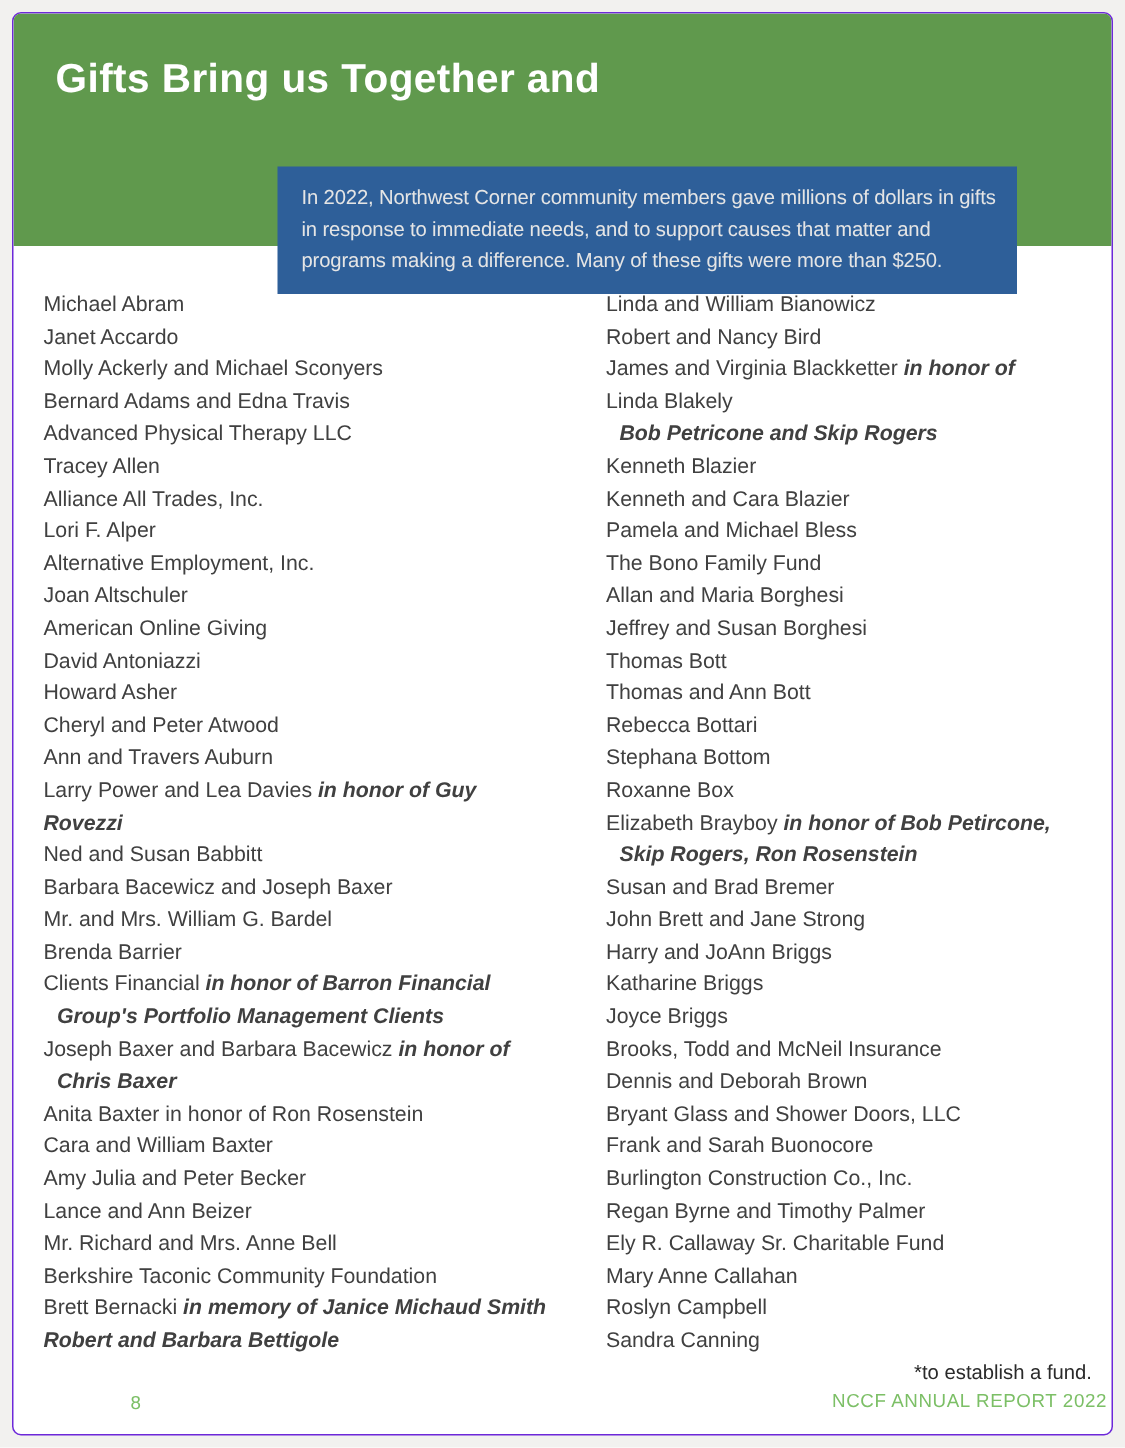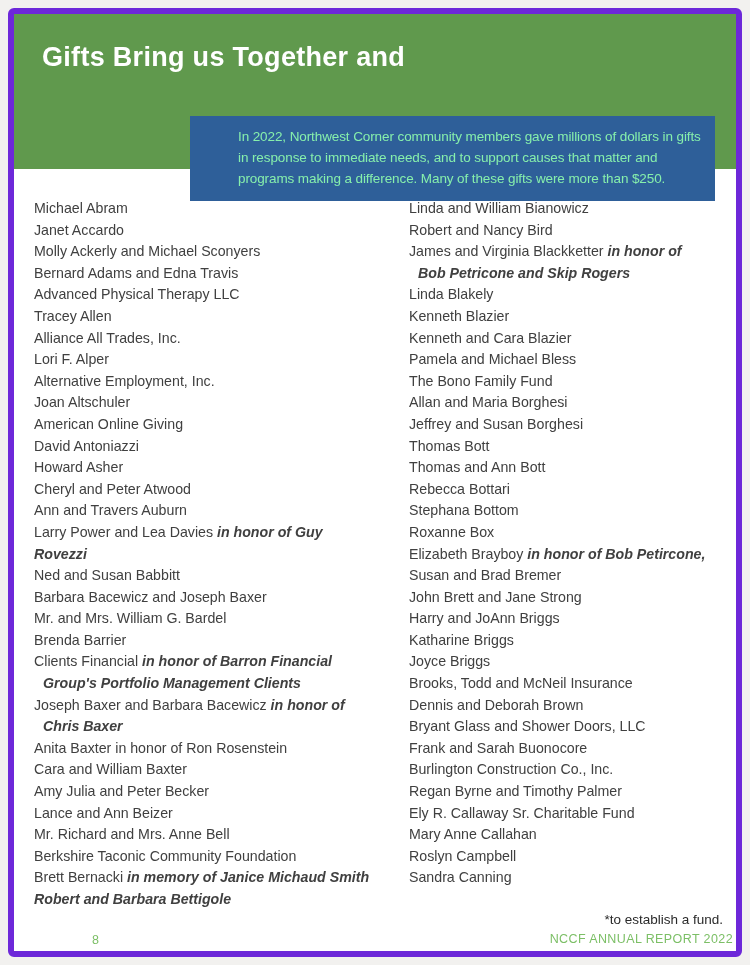--- a/index.html
+++ b/index.html
@@ -7,21 +7,21 @@
   body {
     background: #f2f1ef;
     font-family: "Liberation Sans", sans-serif;
     position: relative;
   }
   .card {
     position: absolute;
     left: 8px; top: 8px;
     width: 734px; height: 949px;
     background: #ffffff;
-    border: 6px solid #6d28d9;
+    border: 1px solid #6d28d9;
     border-radius: 6px;
     overflow: hidden;
   }
   .banner {
     position: absolute;
     left: 0; top: 0;
     width: 100%; height: 155px;
     background: #60994d;
   }
   .banner-title {
@@ -33,26 +33,25 @@
     letter-spacing: 0.3px;
   }
   .intro-box {
     position: absolute;
     left: 176px; top: 102px;
     background: #2e5f99;
     padding: 10px 14px 12px 16px;
     z-index: 2;
   }
   .intro-line {
-    color: #86efac;
+    color: #e5e5e5;
     font-size: 13.5px;
     line-height: 21px;
     white-space: nowrap;
     letter-spacing: -0.1px;
-    margin-left: 32px;
   }
   .donor-col {
     position: absolute;
     top: 184px;
     color: #404040;
     font-size: 14.2px;
   }
   .donor-col.left  { left: 20px;  width: 368px; }
   .donor-col.right { left: 395px; width: 332px; }
   .donor-line {
@@ -133,34 +132,35 @@
       <div class="donor-line"><span>Lance and Ann Beizer</span></div>
       <div class="donor-line"><span>Mr. Richard and Mrs. Anne Bell</span></div>
       <div class="donor-line"><span>Berkshire Taconic Community Foundation</span></div>
       <div class="donor-line"><span>Brett Bernacki </span><span class="it">in memory of Janice Michaud Smith</span></div>
       <div class="donor-line"><span class="it">Robert and Barbara Bettigole</span></div>
     </div>
   <div class="donor-col right" id="donor-col-right">
       <div class="donor-line"><span>Linda and William Bianowicz</span></div>
       <div class="donor-line"><span>Robert and Nancy Bird</span></div>
       <div class="donor-line"><span>James and Virginia Blackketter </span><span class="it">in honor of</span></div>
+      <div class="donor-line"><span>Linda Blakely</span></div>
       <div class="donor-line indent"><span class="it">Bob Petricone and Skip Rogers</span></div>
-      <div class="donor-line"><span>Linda Blakely</span></div>
       <div class="donor-line"><span>Kenneth Blazier</span></div>
       <div class="donor-line"><span>Kenneth and Cara Blazier</span></div>
       <div class="donor-line"><span>Pamela and Michael Bless</span></div>
       <div class="donor-line"><span>The Bono Family Fund</span></div>
       <div class="donor-line"><span>Allan and Maria Borghesi</span></div>
       <div class="donor-line"><span>Jeffrey and Susan Borghesi</span></div>
       <div class="donor-line"><span>Thomas Bott</span></div>
       <div class="donor-line"><span>Thomas and Ann Bott</span></div>
       <div class="donor-line"><span>Rebecca Bottari</span></div>
       <div class="donor-line"><span>Stephana Bottom</span></div>
       <div class="donor-line"><span>Roxanne Box</span></div>
       <div class="donor-line"><span>Elizabeth Brayboy </span><span class="it">in honor of Bob Petircone,</span></div>
+      <div class="donor-line indent"><span class="it">Skip Rogers, Ron Rosenstein</span></div>
       <div class="donor-line"><span>Susan and Brad Bremer</span></div>
       <div class="donor-line"><span>John Brett and Jane Strong</span></div>
       <div class="donor-line"><span>Harry and JoAnn Briggs</span></div>
       <div class="donor-line"><span>Katharine Briggs</span></div>
       <div class="donor-line"><span>Joyce Briggs</span></div>
       <div class="donor-line"><span>Brooks, Todd and McNeil Insurance</span></div>
       <div class="donor-line"><span>Dennis and Deborah Brown</span></div>
       <div class="donor-line"><span>Bryant Glass and Shower Doors, LLC</span></div>
       <div class="donor-line"><span>Frank and Sarah Buonocore</span></div>
       <div class="donor-line"><span>Burlington Construction Co., Inc.</span></div>

